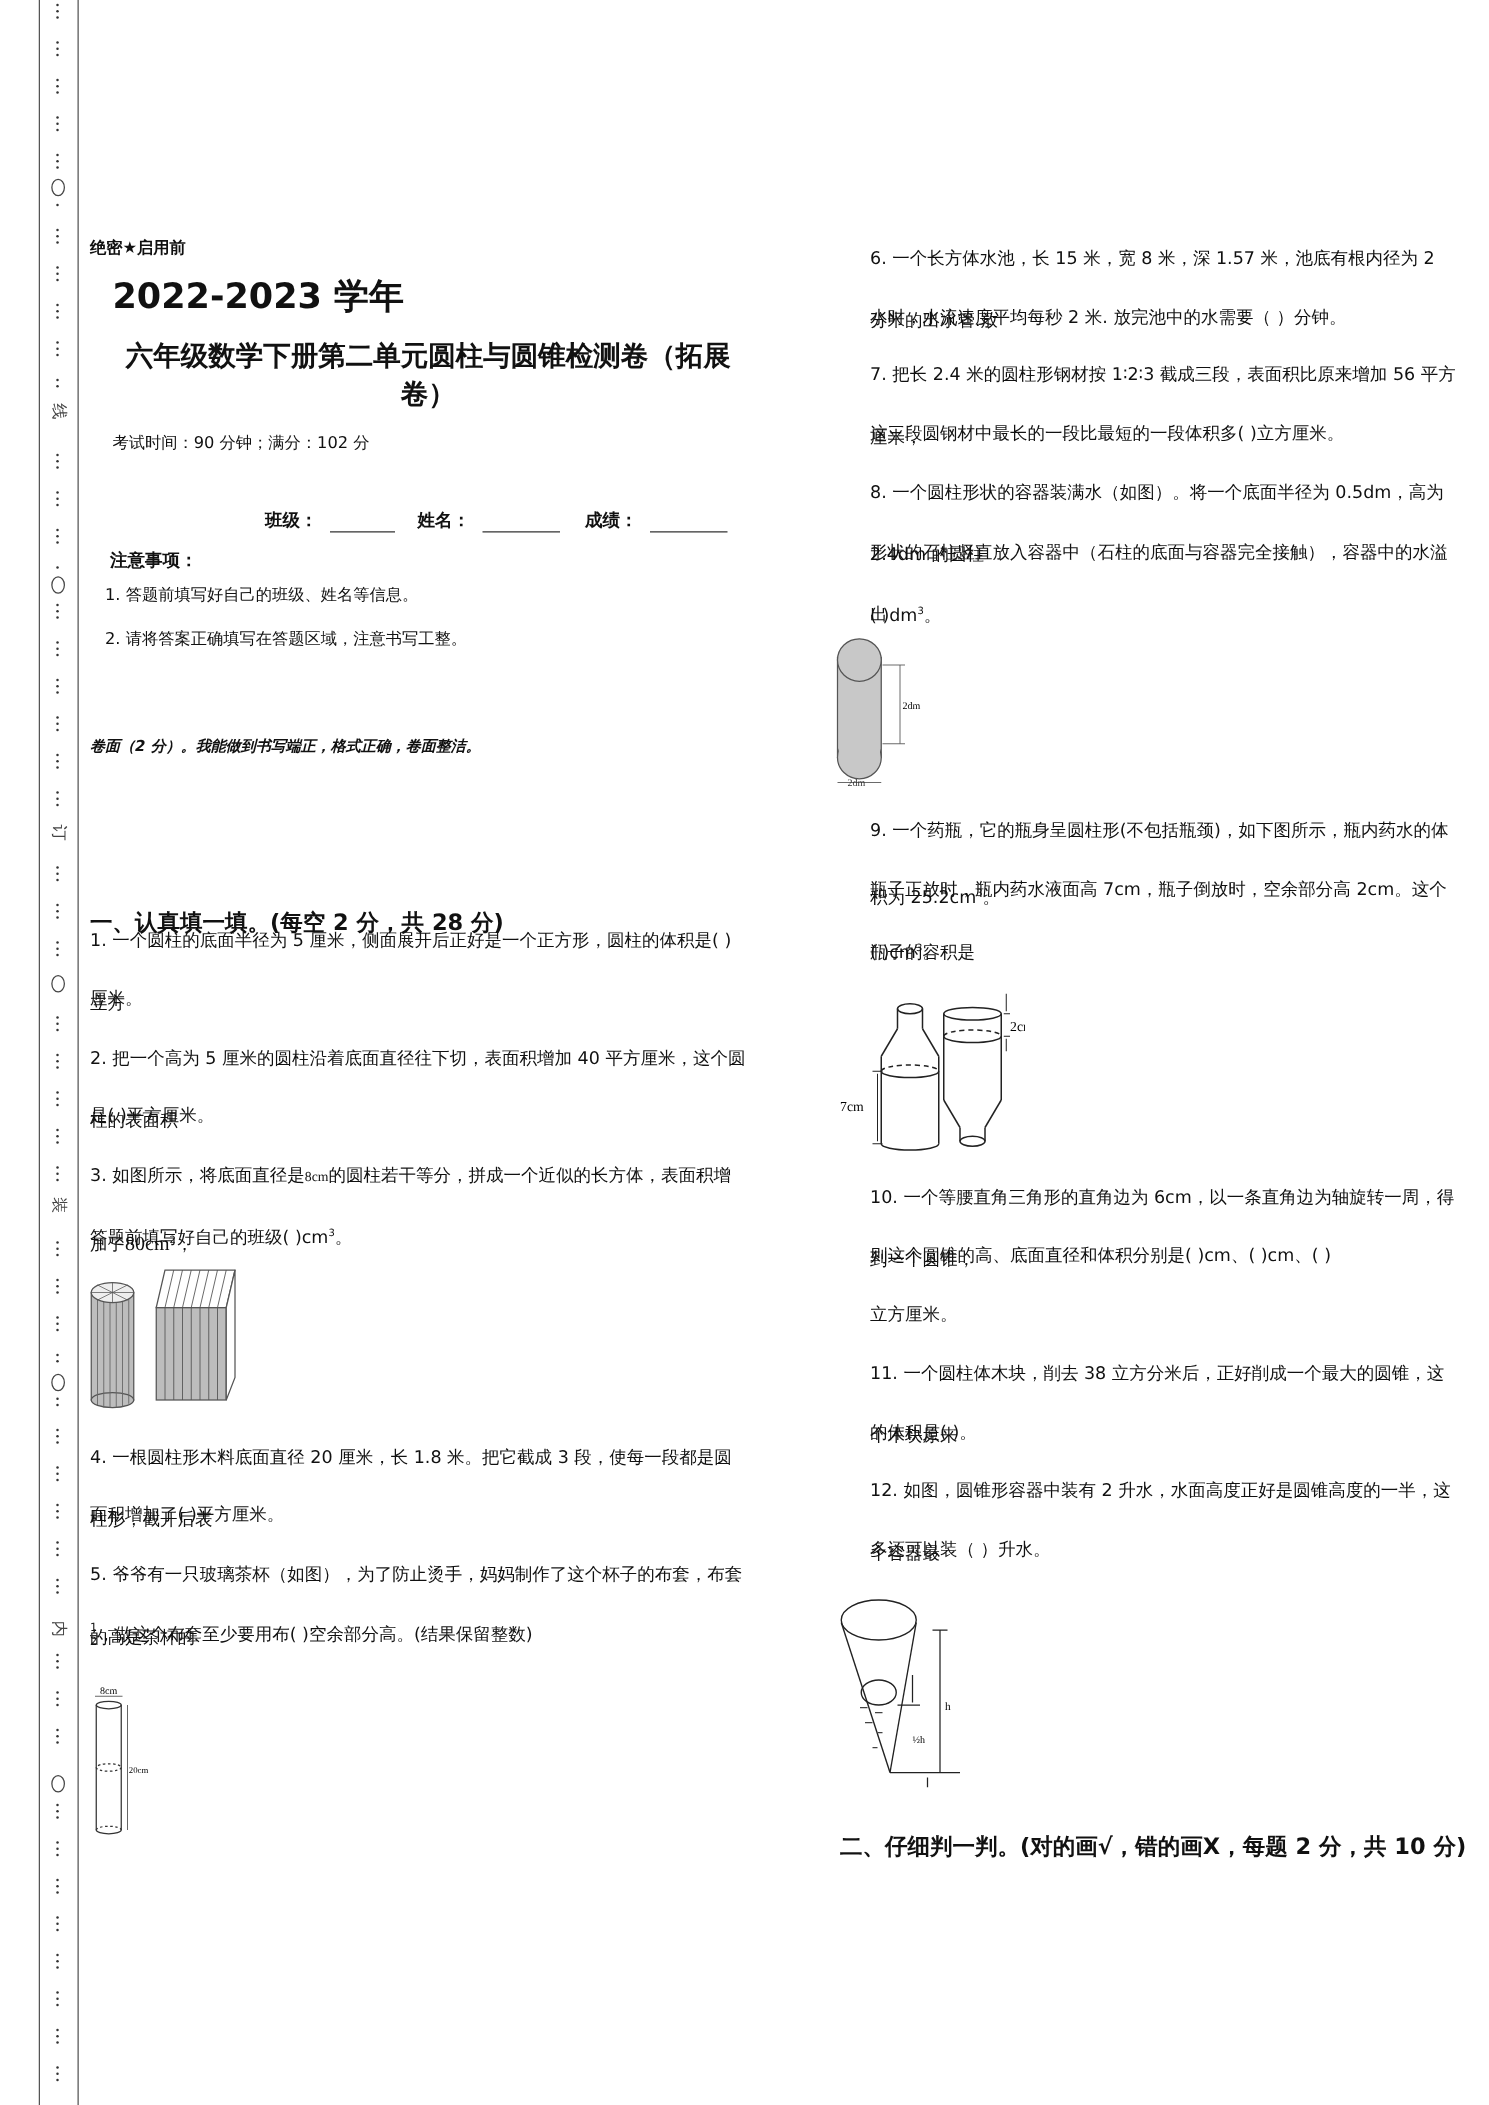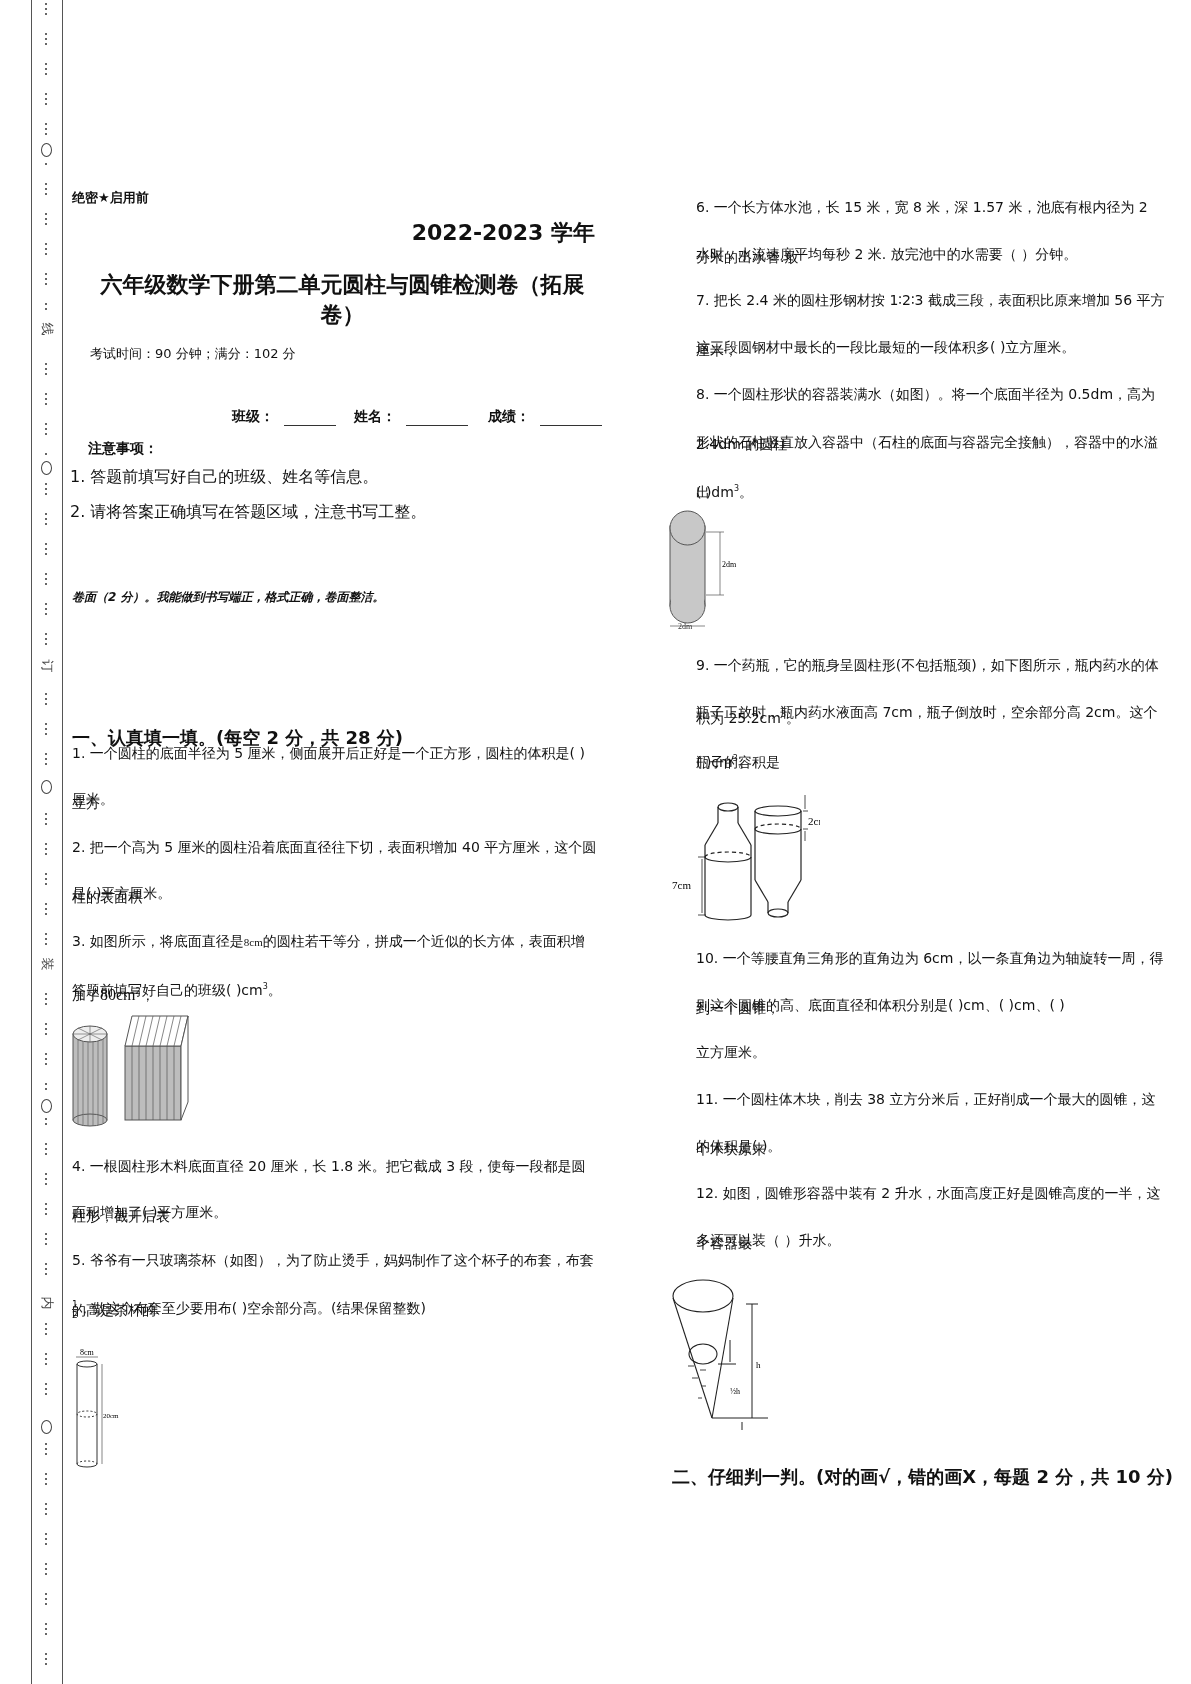--- a/index.html
+++ b/index.html
@@ -6,27 +6,27 @@
   body { width:1191px; height:1684px; position:relative; overflow:hidden;
          font-family:"DejaVu Sans","Liberation Sans",sans-serif; color:#111; }
   .margin-strip { position:absolute; left:0; top:0; width:62px; height:1684px; }
   .margin-line { position:absolute; left:62px; top:0; width:1px; height:1684px; background:#555; }
   .margin-line2 { position:absolute; left:31px; top:0; width:1px; height:1684px; background:#555; }
   .m-circle { position:absolute; left:41px; width:9px; height:12px; border:1px solid #444; border-radius:50%; }
   .m-char { position:absolute; left:38px; width:18px; text-align:center; font-size:13px; color:#444; transform:rotate(90deg); }
 
   .abs { position:absolute; }
   .secret { left:72px; top:189px; font-size:13px; font-weight:bold; }
-  .title1 { left:90px; width:505px; top:218px; text-align:right; font-size:22px; font-weight:bold; }
+  .title1 { left:90px; width:505px; top:218px; text-align:left; font-size:28px; font-weight:bold; }
   .title2 { left:90px; width:505px; top:270px; text-align:center; font-size:22px; font-weight:bold; }
   .exam-info { left:90px; width:505px; top:345px; text-align:left; font-size:13px; }
-  .info-row { left:212px; top:408px; font-size:14px; font-weight:bold; display:flex; gap:10px; align-items:flex-end;margin-left:20px; }
+  .info-row { left:212px; top:408px; font-size:14px; font-weight:bold; display:flex; gap:10px; align-items:flex-end; }
   .info-row .blank { display:inline-block; border-bottom:1.5px solid #333; height:14px; }
   .notes-title { left:88px; top:440px; font-size:14px; font-weight:bold; }
-  .note { left:70px; font-size:16px; }
+  .note { left:84px; font-size:13px; }
   .neatness { left:72px; top:589px; font-size:12px; font-weight:bold;font-style:italic; }
   .section-h { font-size:18px; font-weight:bold; }
   .q { font-size:14px; line-height:50px; }
   .q-left { left:72px; width:525px; }
   .q-right { left:696px; width:470px; }
   .sup { font-size:8px; vertical-align:super; }
   .frac { display:inline-flex; flex-direction:column; font-size:9px; line-height:10px; vertical-align:middle; text-align:center; }
   .frac span:first-child { border-bottom:1px solid #333; }
   .fig { position:absolute; }
 </style>

